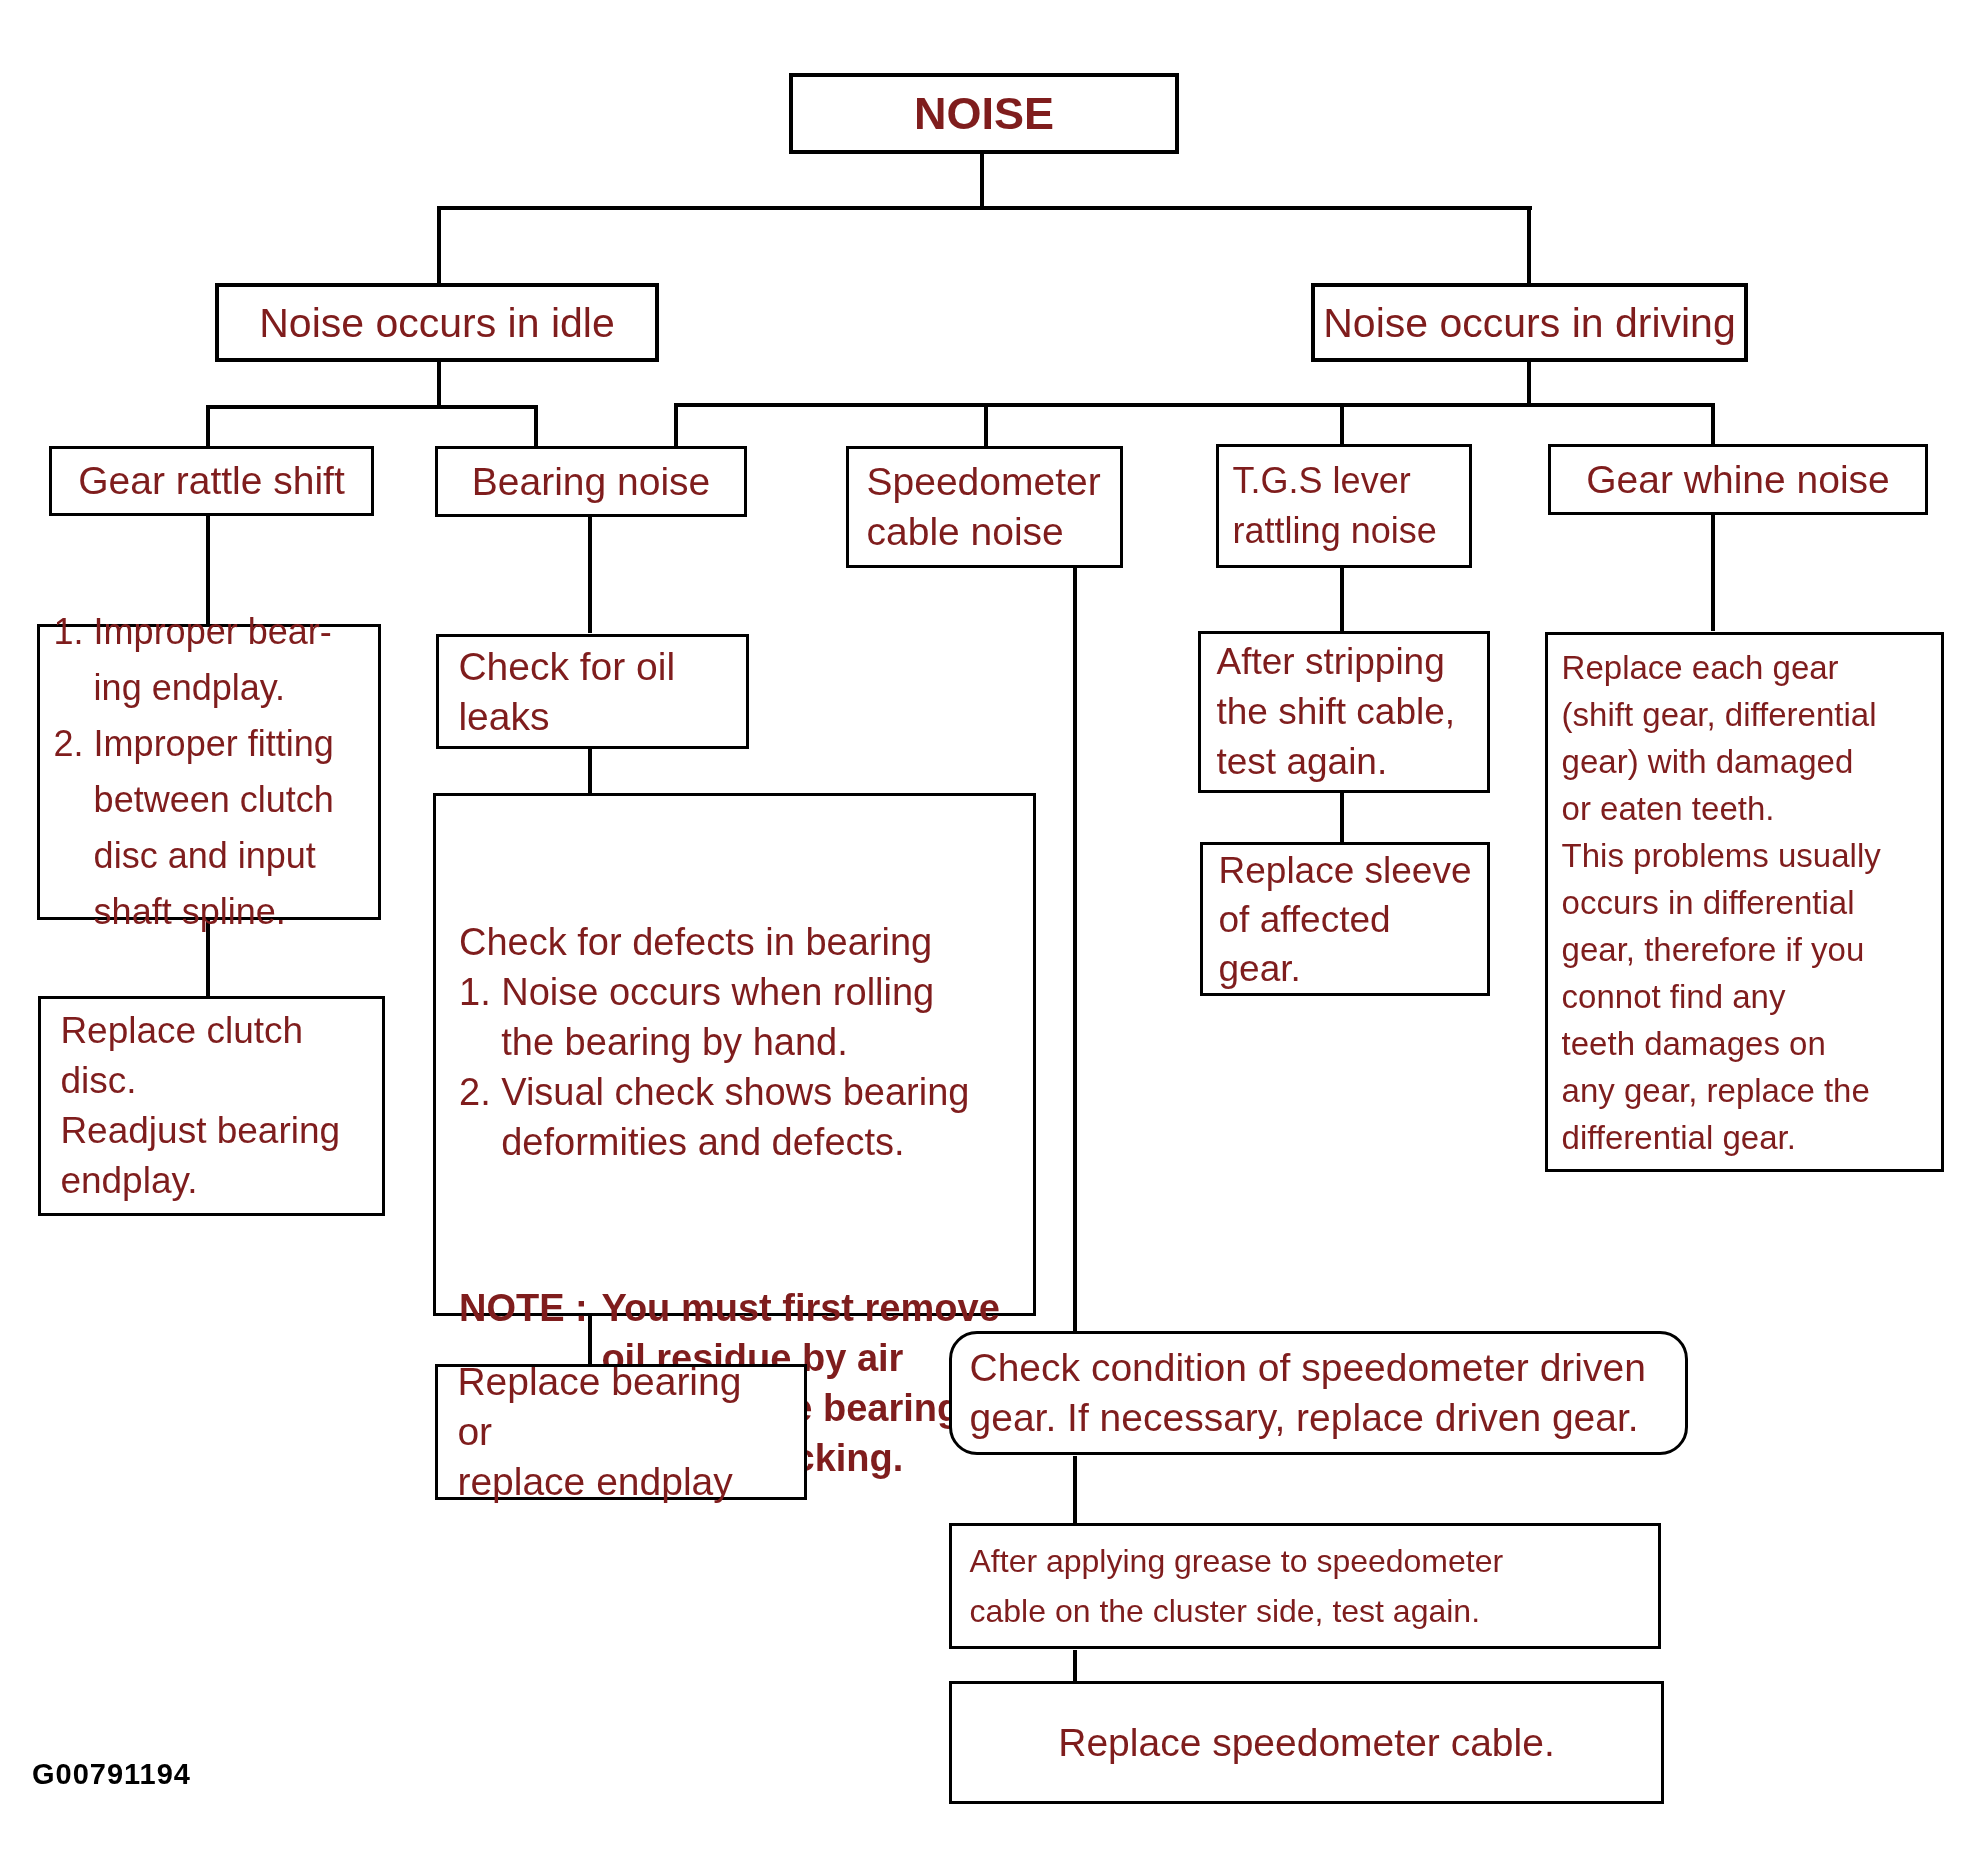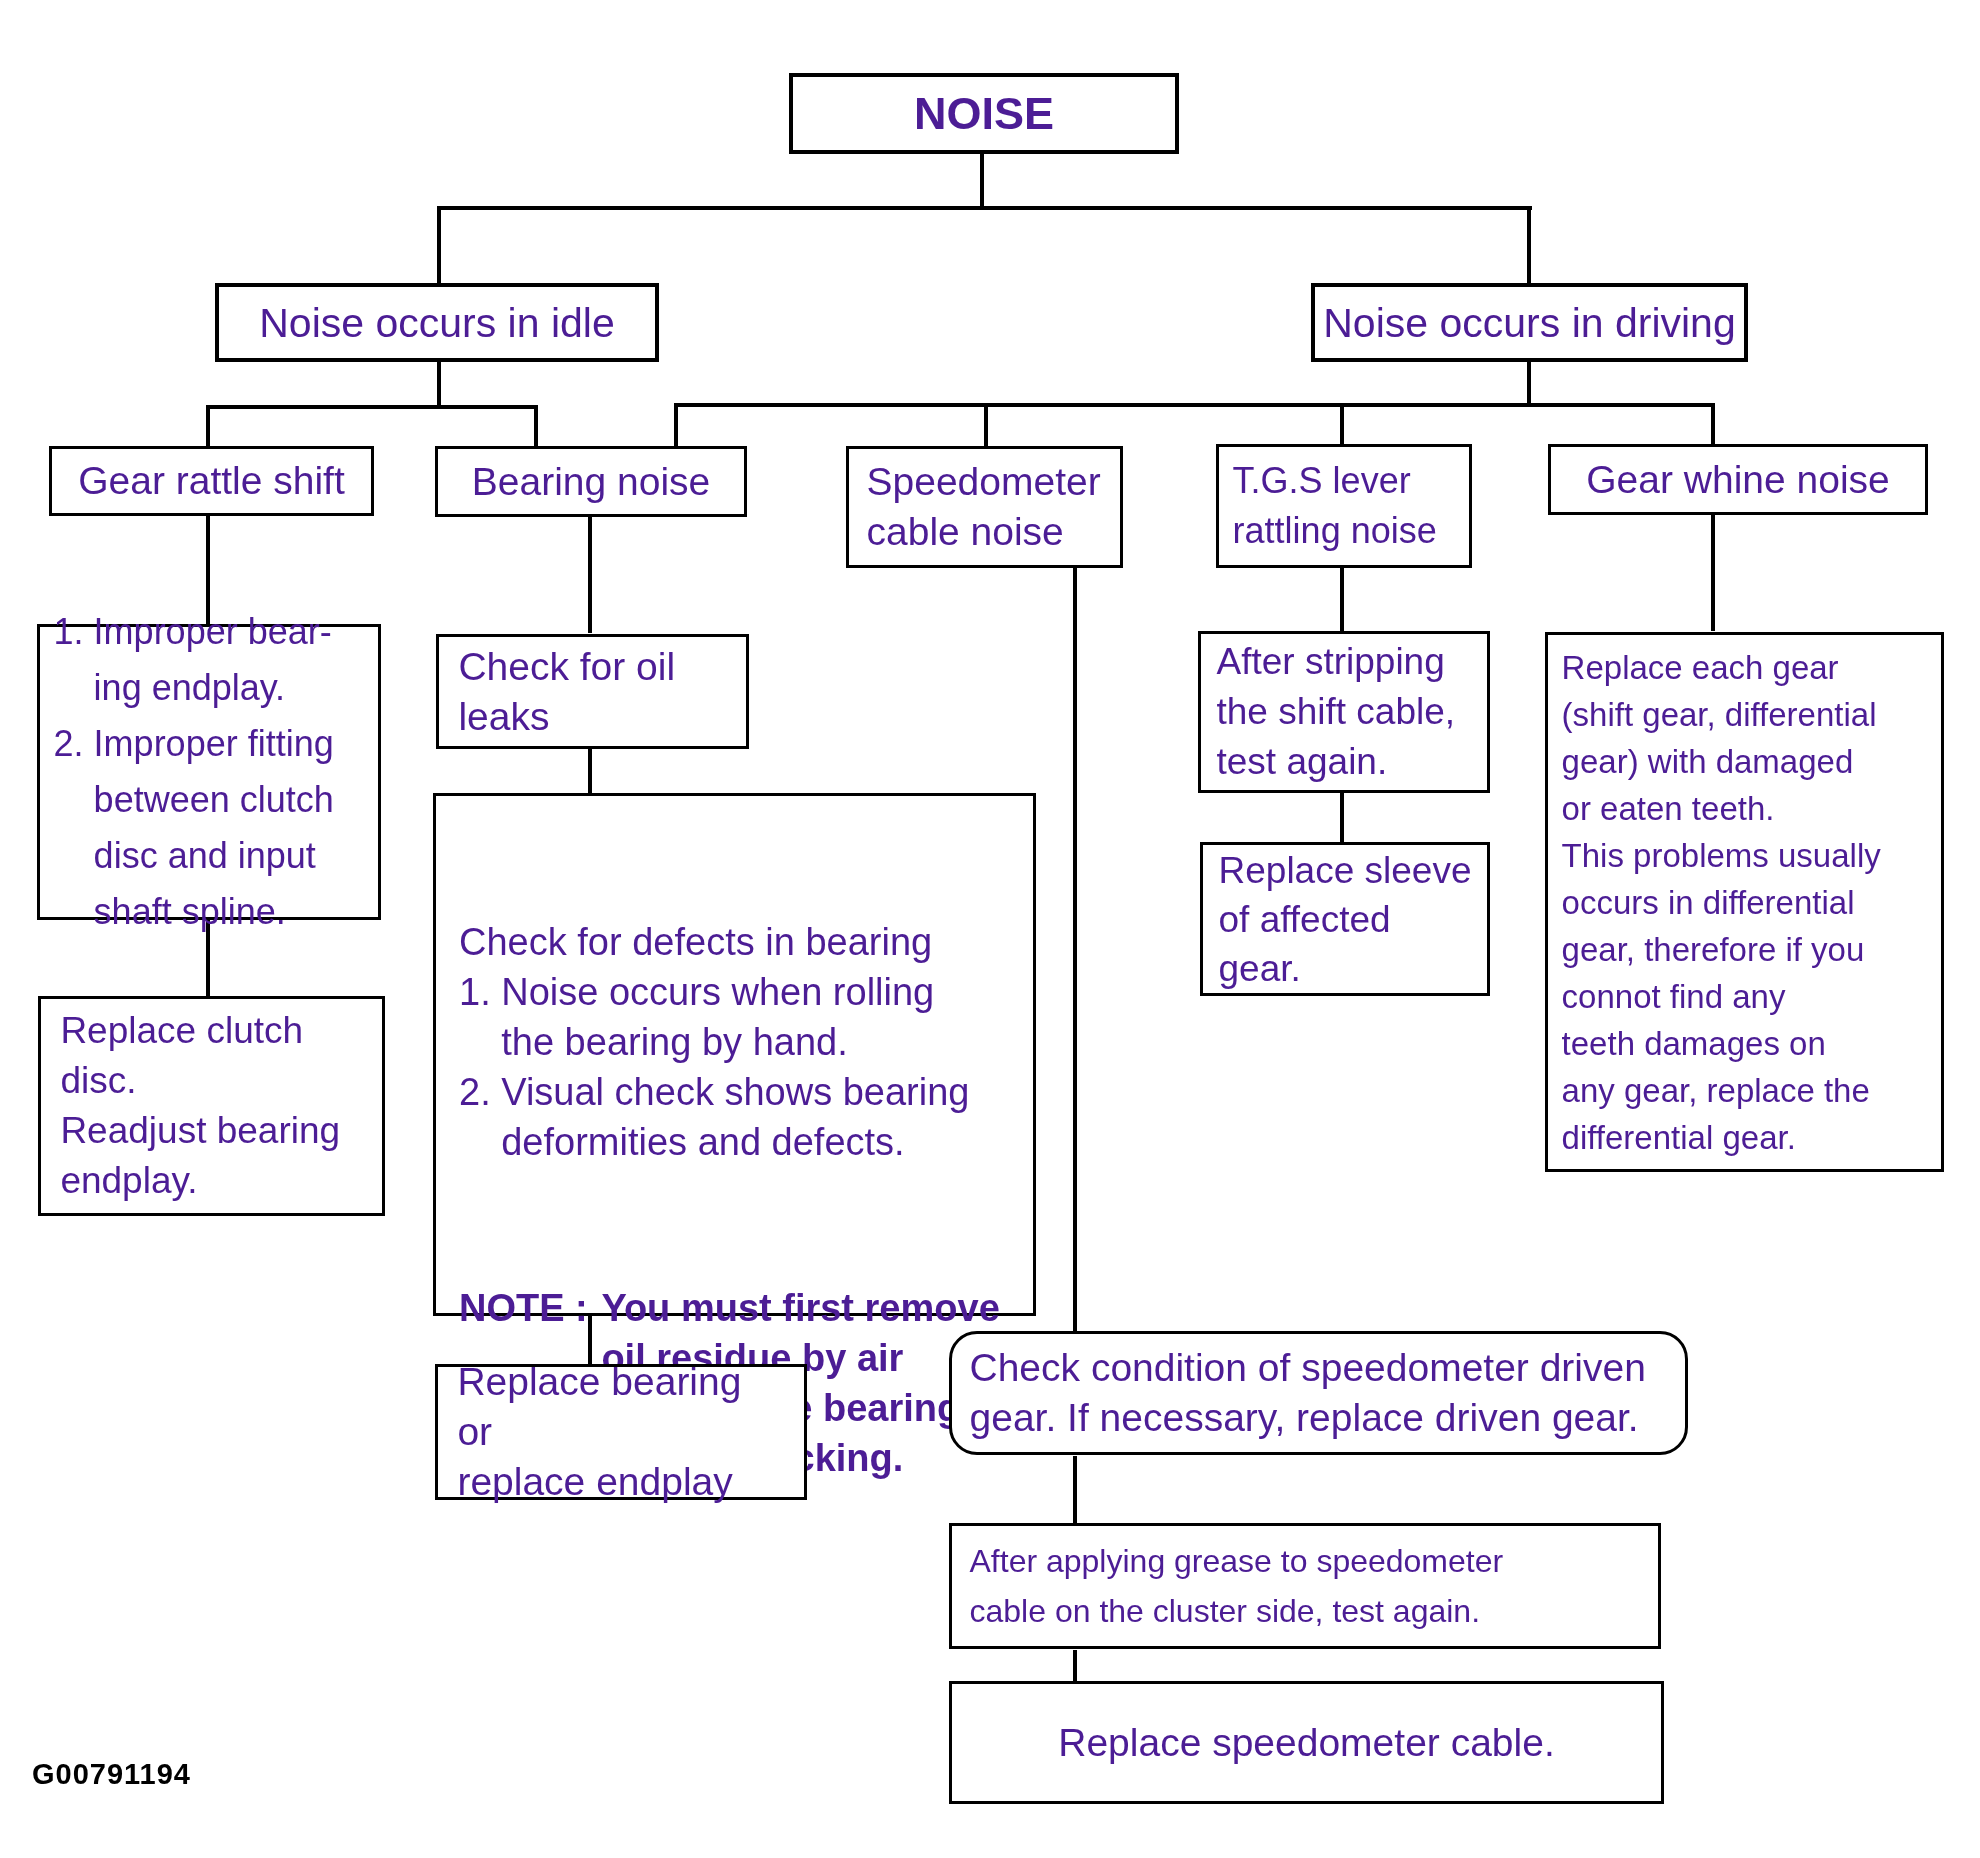--- a/index.html
+++ b/index.html
@@ -12,21 +12,21 @@
     overflow:hidden;
   }
   .node{
     position:absolute;
     box-sizing:border-box;
     background:#fff;
     border:3.9px solid #000;
     white-space:pre-wrap;
     font-size:39px;
     line-height:50px;
-    color:#4c1d95;
+    color:#7f1d1d;
   }
   .node.thick{border-width:4.9px;}
   .center{display:flex;align-items:center;justify-content:center;text-align:center;}
   .left{display:flex;flex-direction:column;justify-content:center;}
   .b{font-weight:bold;}
   .line{position:absolute;background:#000;}
   .noterow{display:flex;margin-top:15.5px;}
   .noterow .lbl{white-space:nowrap;margin-right:13.6px;}
   .figid{
     position:absolute;left:32px;top:1758px;

